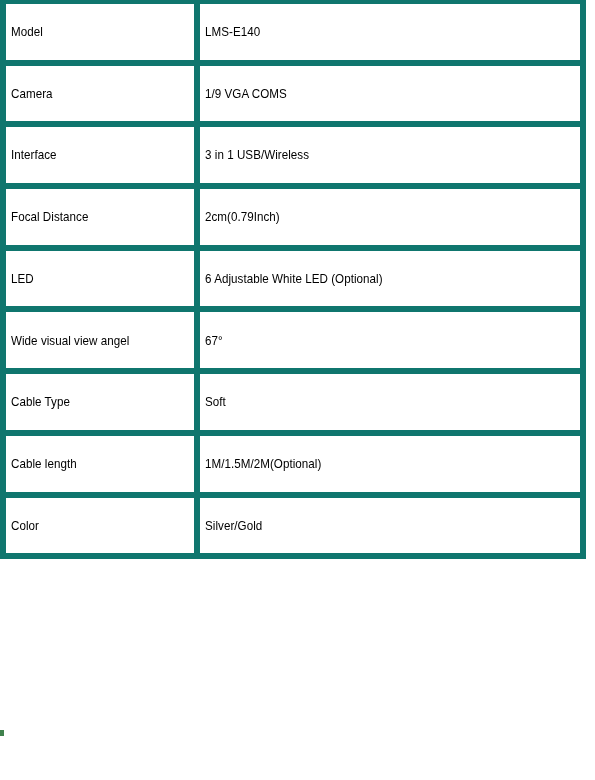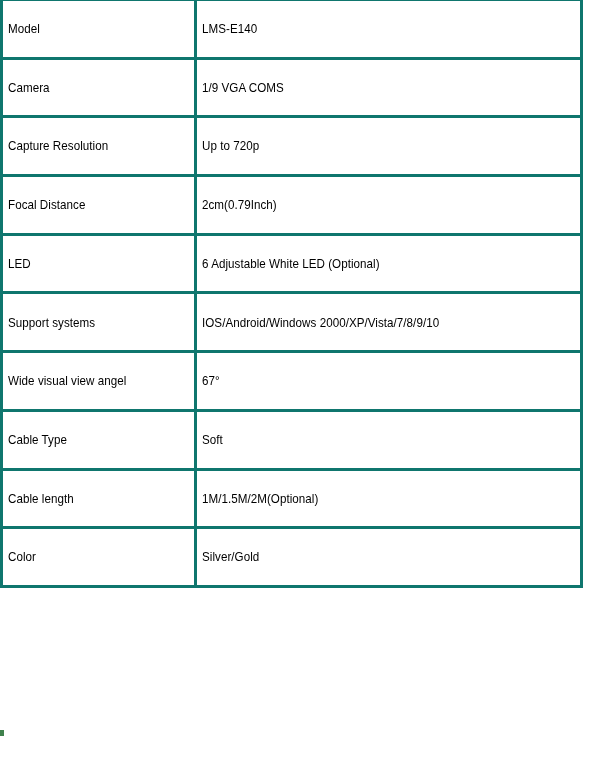--- a/index.html
+++ b/index.html
@@ -34,21 +34,21 @@
     table-layout: fixed;
     background: #ffffff;
   }
 
   #spec-table col.col-label { width: 194px; }
   #spec-table col.col-value { width: 386px; }
 
   #spec-table tr { height: 45.7px; }
 
   #spec-table td {
-    border: 3px solid #0f766e;
+    border: 6px solid #0f766e;
     padding: 5px;
     height: 45.7px;
     vertical-align: middle;
     color: #000000;
     font-size: 13.5px;
     line-height: 1.15;
     white-space: nowrap;
     overflow: hidden;
   }
 
@@ -98,48 +98,40 @@
         <tr>
           <td class="label-cell">
             <span class="cell-text">Camera</span>
           </td>
           <td class="value-cell">
             <span class="cell-text">1/9 VGA COMS</span>
           </td>
         </tr>
         <tr>
           <td class="label-cell">
-            <span class="cell-text">Capture Resolution</span>
+            <span class="cell-text">Interface</span>
           </td>
           <td class="value-cell">
-            <span class="cell-text">Up to 720p</span>
+            <span class="cell-text">3 in 1 USB/Wireless</span>
           </td>
         </tr>
         <tr>
           <td class="label-cell">
             <span class="cell-text">Focal Distance</span>
           </td>
           <td class="value-cell">
             <span class="cell-text">2cm(0.79Inch)</span>
           </td>
         </tr>
         <tr>
           <td class="label-cell">
             <span class="cell-text">LED</span>
           </td>
           <td class="value-cell">
             <span class="cell-text">6 Adjustable White LED (Optional)</span>
-          </td>
-        </tr>
-        <tr>
-          <td class="label-cell">
-            <span class="cell-text">Support systems</span>
-          </td>
-          <td class="value-cell">
-            <span class="cell-text">IOS/Android/Windows 2000/XP/Vista/7/8/9/10</span>
           </td>
         </tr>
         <tr>
           <td class="label-cell">
             <span class="cell-text">Wide visual view angel</span>
           </td>
           <td class="value-cell">
             <span class="cell-text">67°</span>
           </td>
         </tr>

